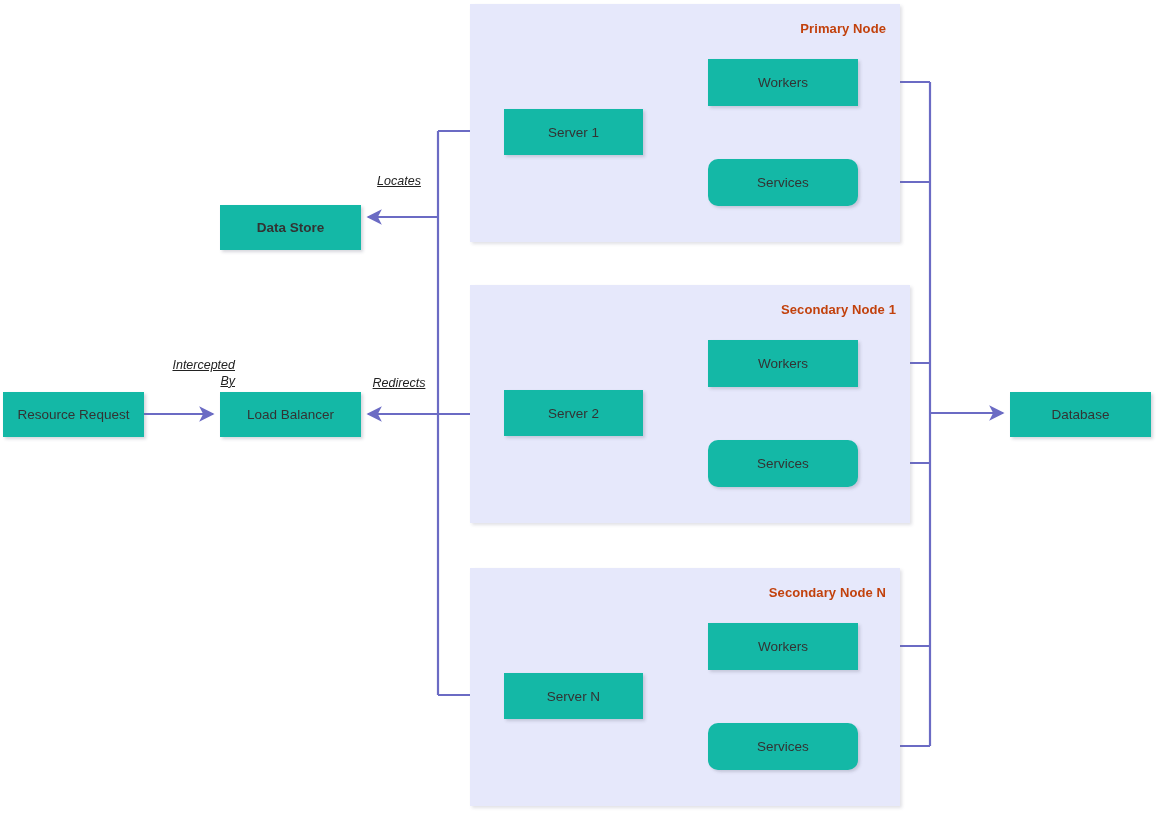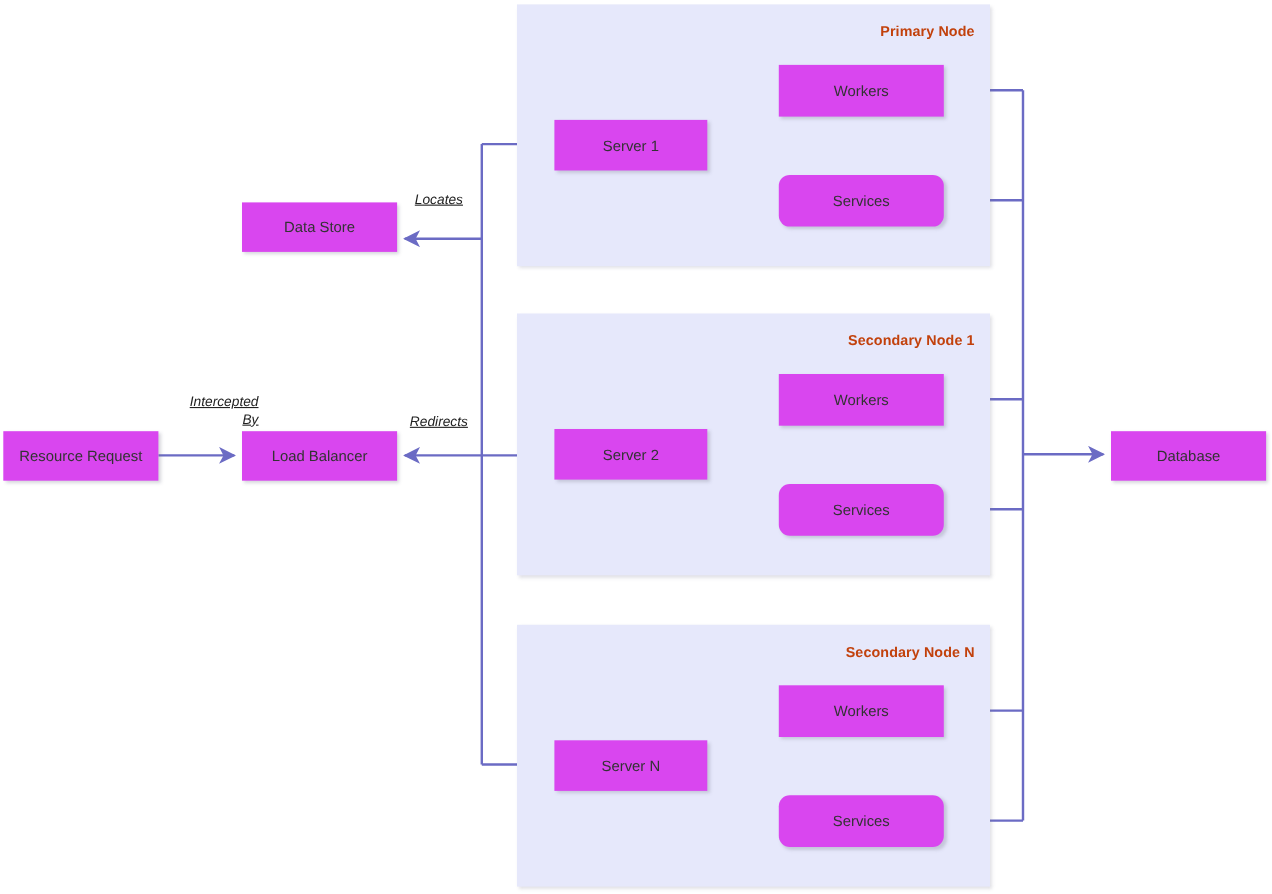--- a/index.html
+++ b/index.html
@@ -38,21 +38,21 @@
     top: 17px;
     font-size: 13px;
     font-weight: bold;
     color: #c2410c;
     white-space: nowrap;
     letter-spacing: 0.1px;
   }
   
   .box {
     position: absolute;
-    background: #d946ef;
+    background: #14b8a6;
     box-shadow: 2px 2px 3px rgba(120,120,140,0.3);
     display: flex;
     align-items: center;
     justify-content: center;
     font-size: 13.5px;
     color: #333333;
     text-align: left;
     box-sizing: border-box;
   }
   .box.rounded {
@@ -120,33 +120,33 @@
       <path d="M 930 746 L 865 746" marker-end="url(#arrow)"></path>
 
       <path d="M 930 413 L 1003 413" marker-end="url(#arrow)"></path>
     </g>
   </svg>
 
   <div class="node-group" style="left:470px; top:4px; width:430px; height:238px;">
     <div class="node-group-title">Primary Node</div>
   </div>
 
-  <div class="node-group" style="left:470px; top:285px; width:430px; height:238px;">
+  <div class="node-group" style="left:470px; top:285px; width:430px; height:238px;padding-left:10px;">
     <div class="node-group-title">Secondary Node 1</div>
   </div>
 
   <div class="node-group" style="left:470px; top:568px; width:430px; height:238px;">
     <div class="node-group-title">Secondary Node N</div>
   </div>
 
   <div class="box" style="left:3px; top:392px; width:141px; height:45px;">Resource Request</div>
 
   <div class="box" style="left:220px; top:392px; width:141px; height:45px;">Load Balancer</div>
 
-  <div class="box" style="left:220px; top:184px; width:141px; height:45px;">Data Store</div>
+  <div class="box" style="left:220px; top:205px; width:141px; height:45px;font-weight:bold;">Data Store</div>
 
   <div class="box" style="left:1010px; top:392px; width:141px; height:45px;">Database</div>
 
   <div class="box" style="left:504px; top:109px; width:139px; height:46px;">Server 1</div>
   <div class="box" style="left:708px; top:59px; width:150px; height:47px;">Workers</div>
   <div class="box rounded" style="left:708px; top:159px; width:150px; height:47px;">Services</div>
 
   <div class="box" style="left:504px; top:390px; width:139px; height:46px;">Server 2</div>
   <div class="box" style="left:708px; top:340px; width:150px; height:47px;">Workers</div>
   <div class="box rounded" style="left:708px; top:440px; width:150px; height:47px;">Services</div>

